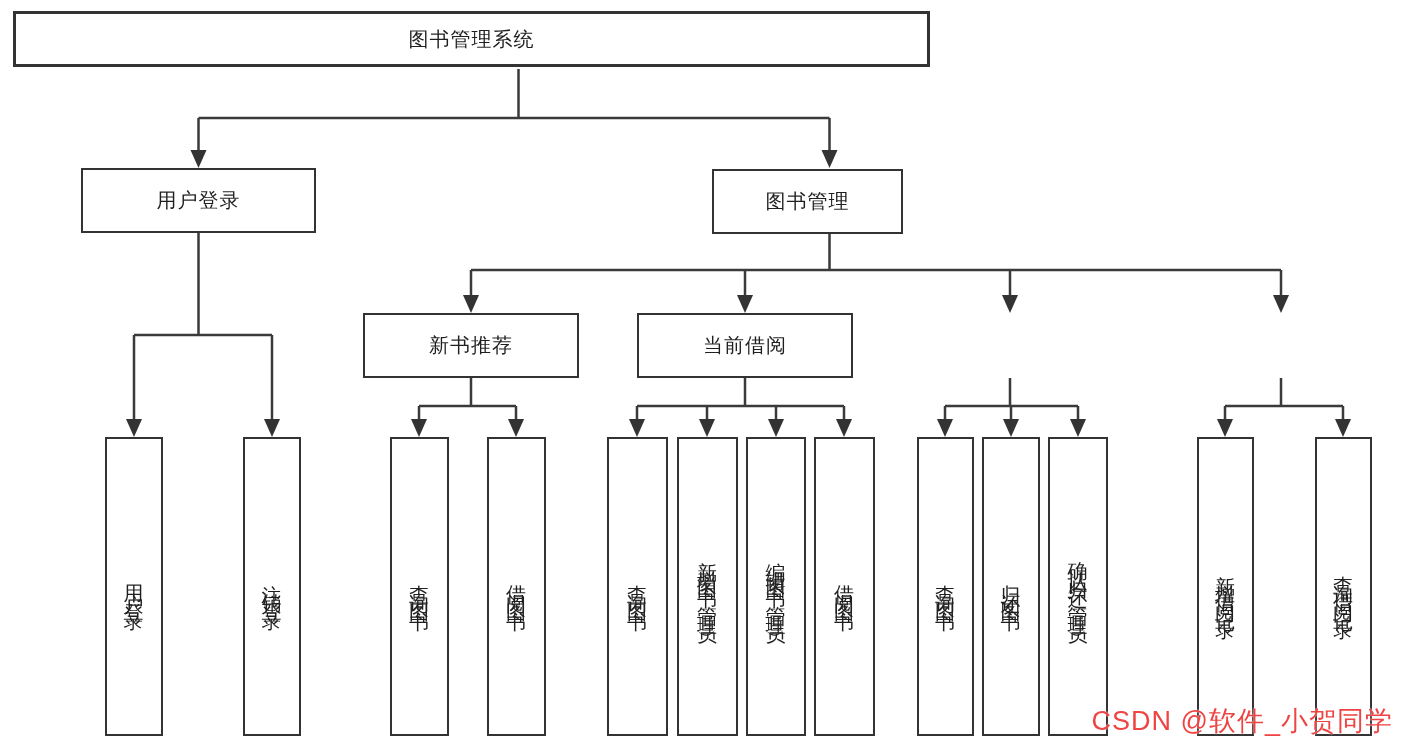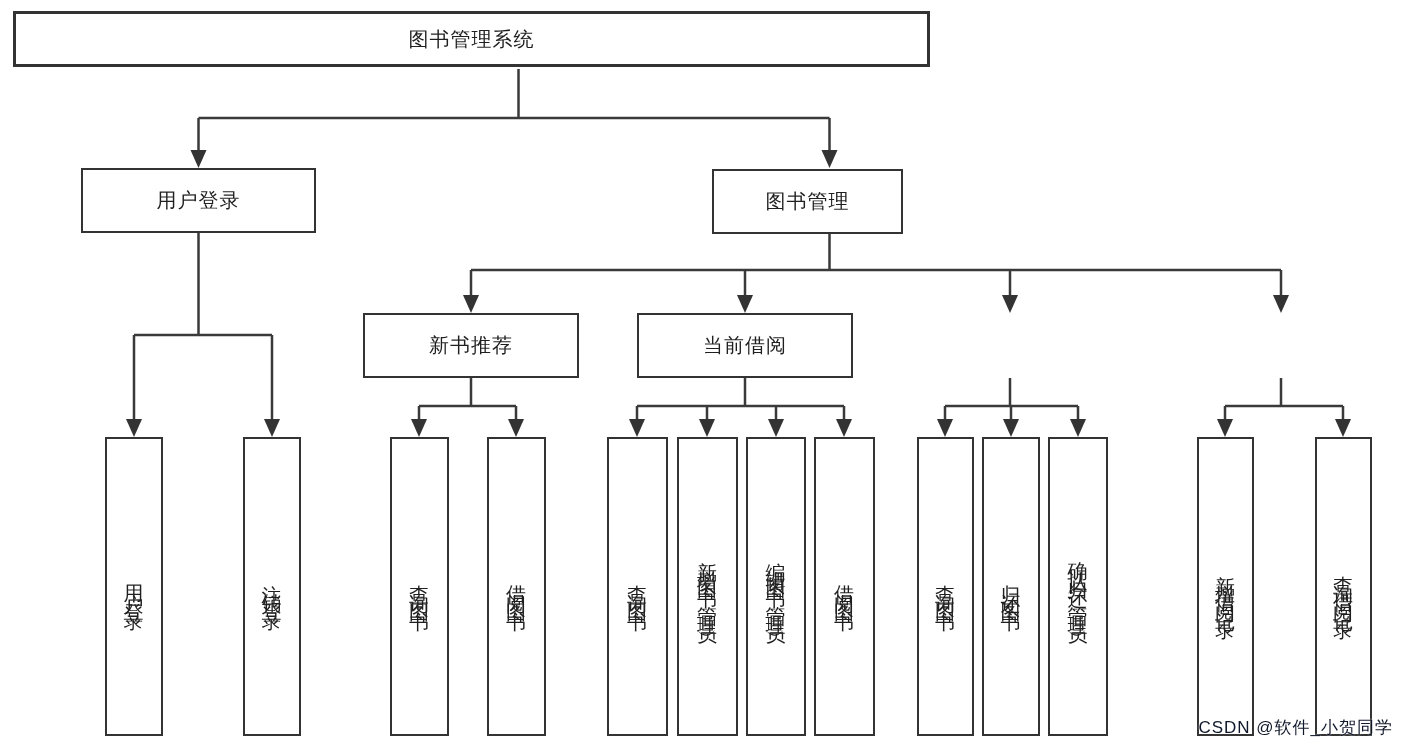--- a/index.html
+++ b/index.html
@@ -18,21 +18,21 @@
     position:absolute;box-sizing:border-box;border:2px solid #333333;background:#ffffff;
     top:437px;height:299px;
     display:flex;align-items:center;justify-content:center;
   }
   .leaf .vtext{
     writing-mode:vertical-lr;text-orientation:mixed;
     font-size:20px;line-height:1;letter-spacing:9px;white-space:nowrap;
   }
   .watermark{
     position:absolute;right:12px;bottom:8px;
-    font-size:17px;color:#0f172a;letter-spacing:1px;
+    font-size:27px;color:#ef4444;letter-spacing:1px;
     text-shadow:0 0 2px #ffffff;
   }
 </style>
 </head>
 <body>
 
 <div class="stage">
 
   <svg class="wires" width="1405" height="747" viewBox="0 0 1405 747">
     <g stroke="#3a3a3a" stroke-width="2.5" fill="none">

